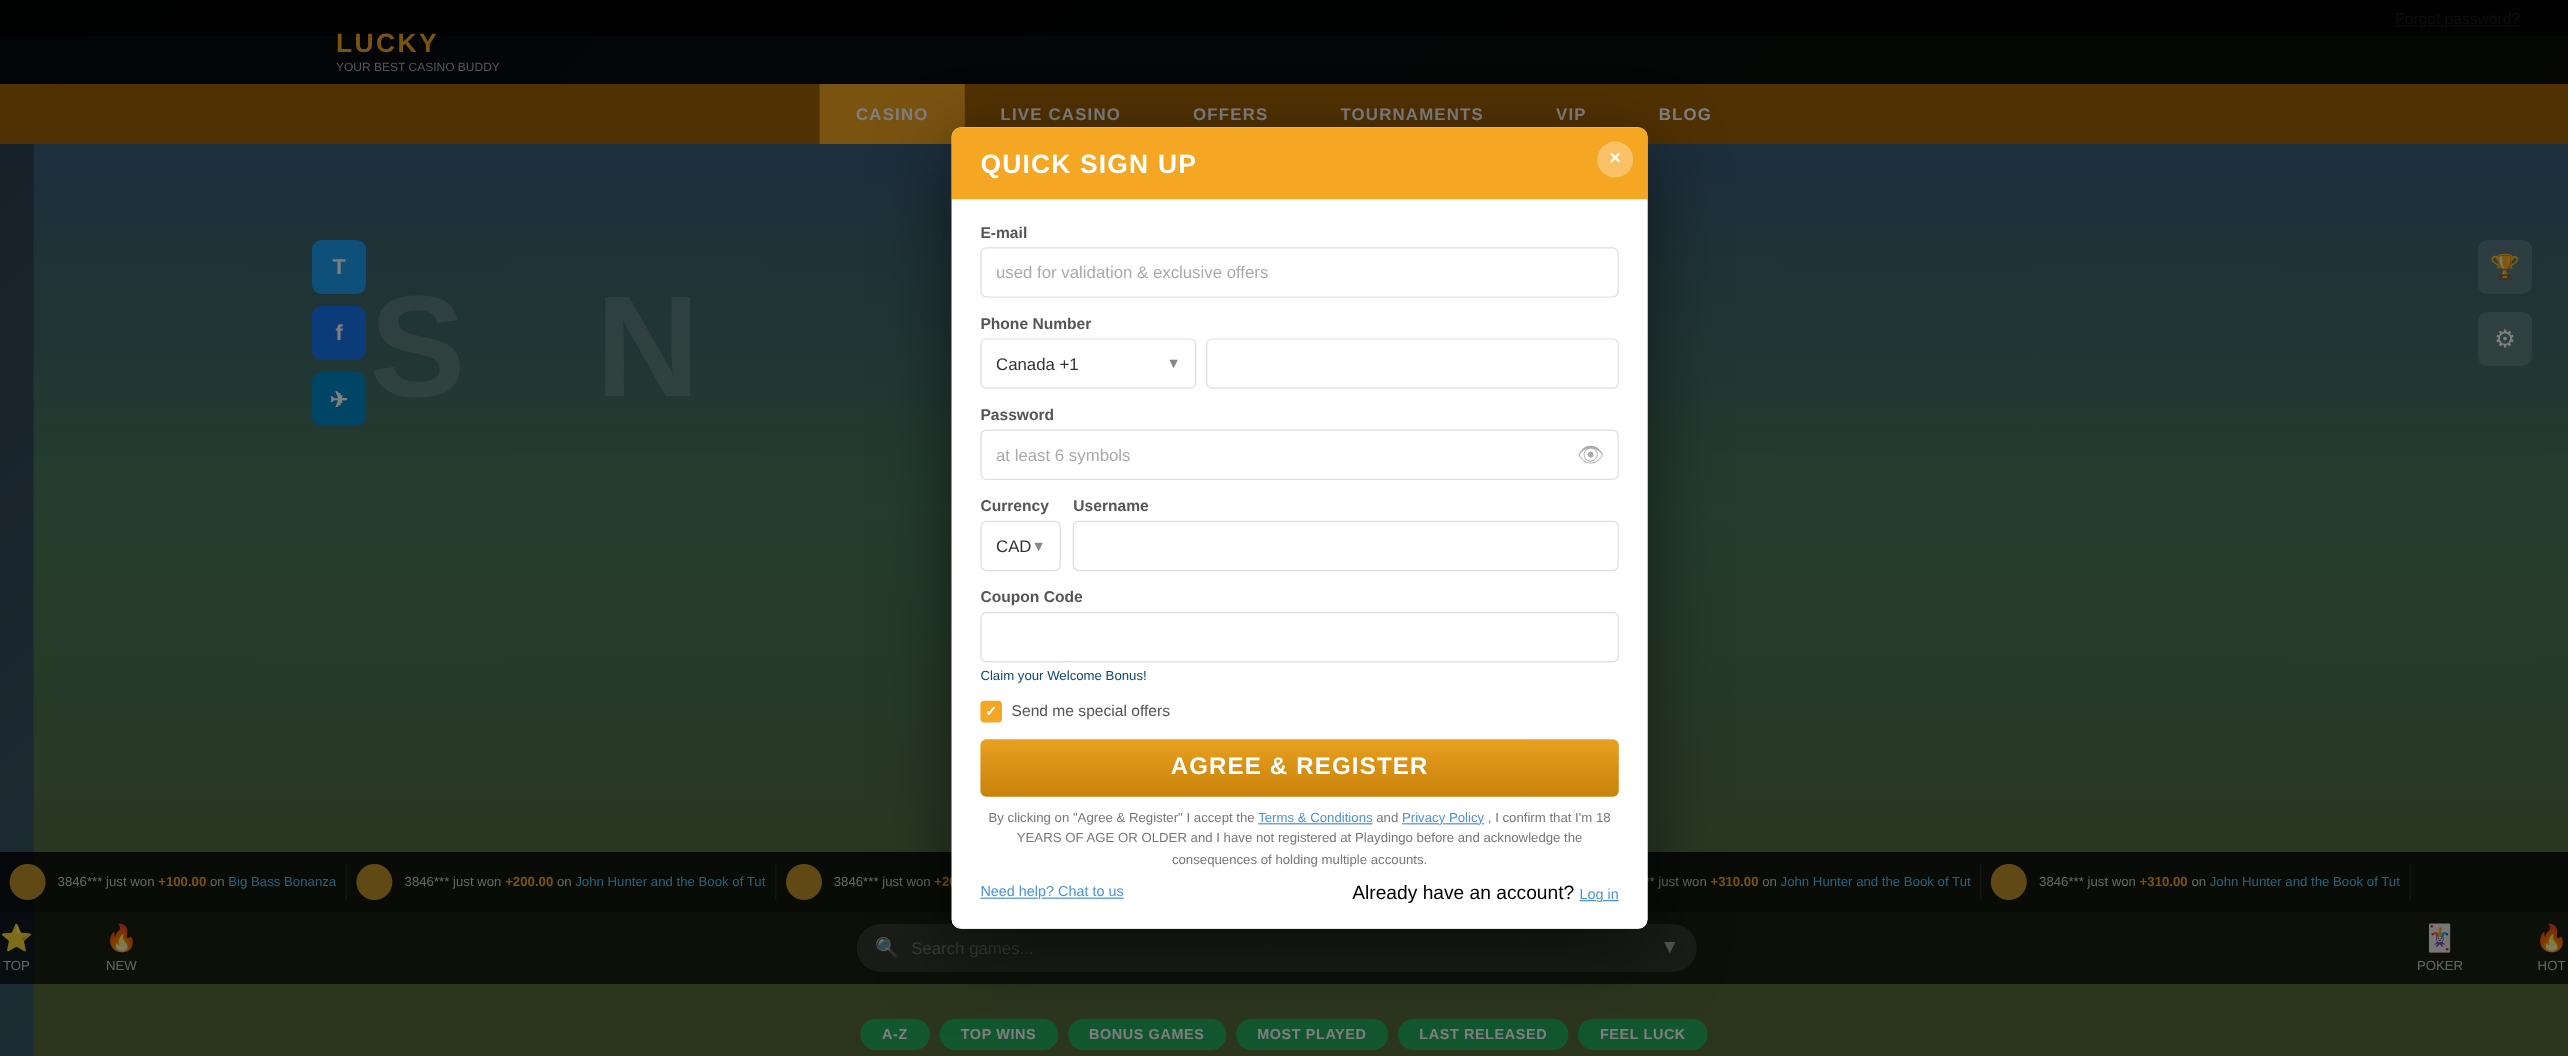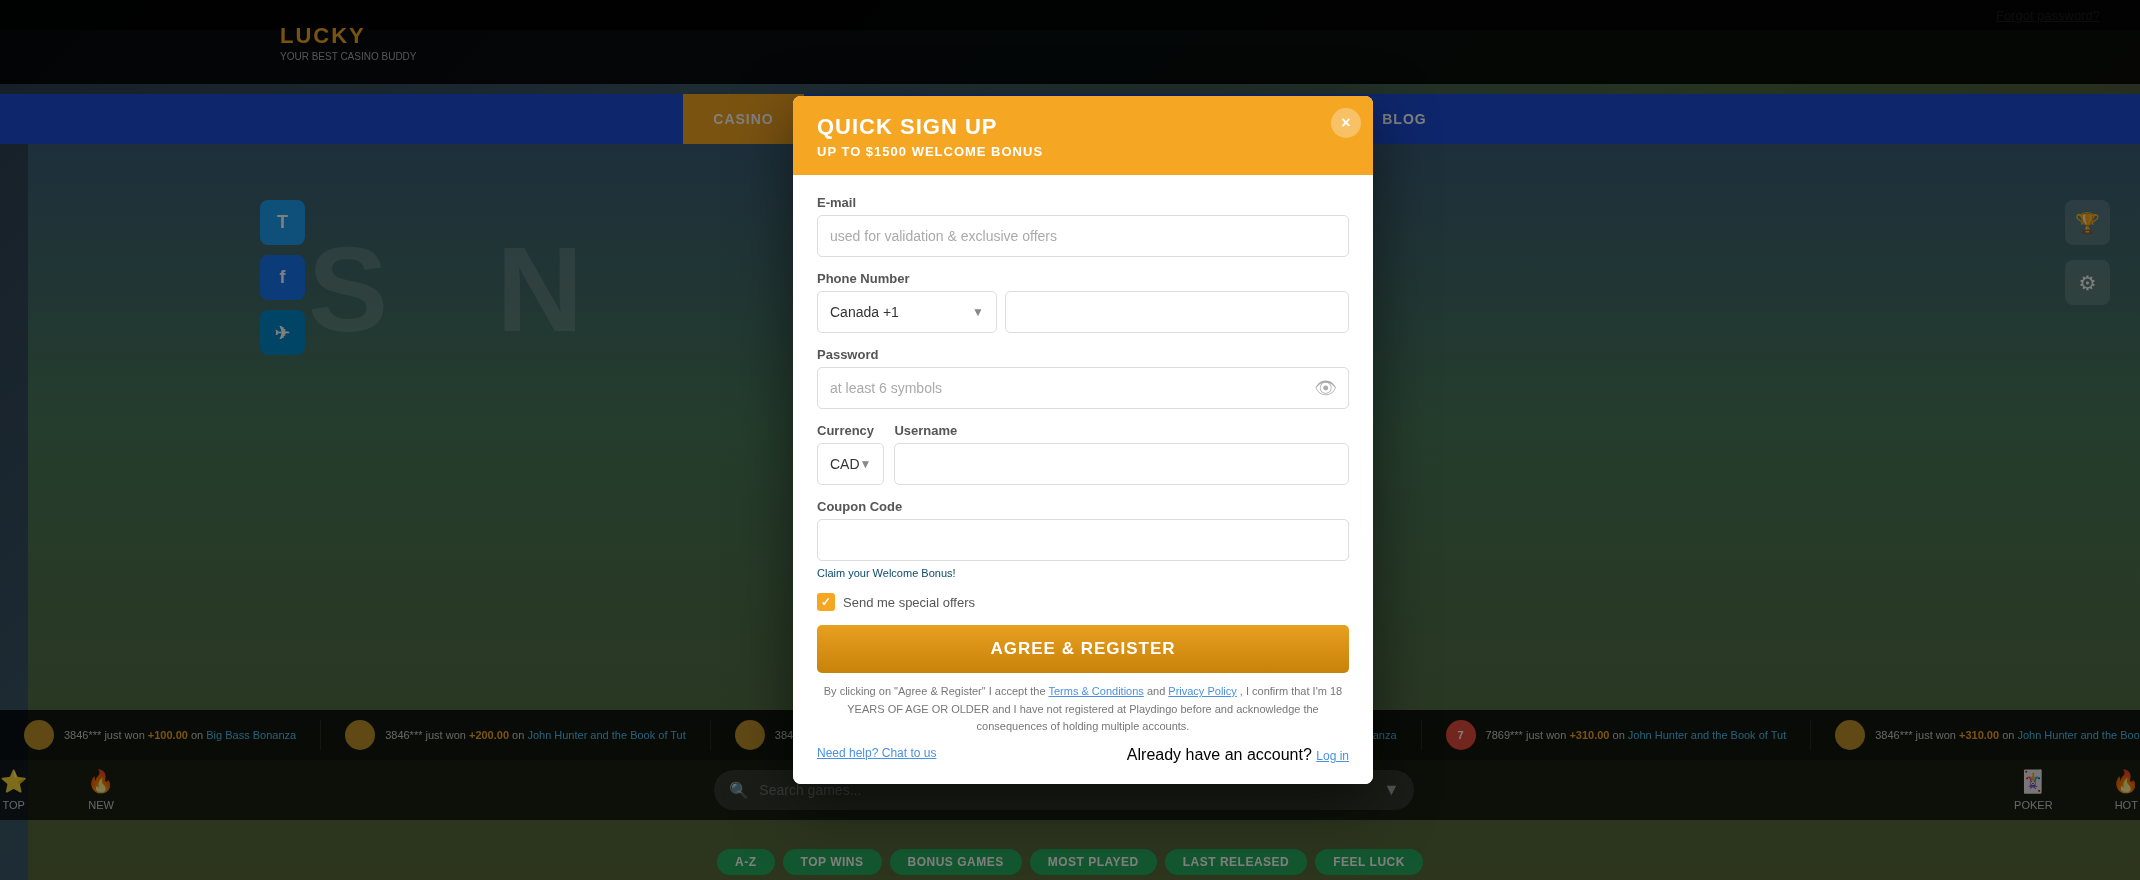--- a/index.html
+++ b/index.html
@@ -69,27 +69,26 @@
       margin-top: 2px;
     }
 
     
     .nav-menu {
       position: absolute;
       top: 70px;
       left: 0;
       right: 0;
       height: 50px;
-      background: #1d4ed8;
+      background: #a16207;
       display: flex;
       align-items: center;
       justify-content: center;
       gap: 0;
       z-index: 10;
-      margin-top: 24px;
     }
 
     .nav-item {
       color: #fff;
       font-size: 14px;
       font-weight: 700;
       padding: 0 30px;
       height: 50px;
       display: flex;
       align-items: center;
@@ -190,21 +189,21 @@
       align-items: center;
       gap: 0;
       z-index: 15;
       overflow: hidden;
     }
 
     .ticker-item {
       display: flex;
       align-items: center;
       gap: 10px;
-      padding: 0 24px;
+      padding: 0 8px;
       border-right: 1px solid rgba(255,255,255,0.1);
       flex-shrink: 0;
     }
 
     .ticker-avatar {
       width: 30px;
       height: 30px;
       border-radius: 50%;
       background: #555;
       flex-shrink: 0;
@@ -469,21 +468,21 @@
       color: #555;
     }
 
     .register-btn {
       width: 100%;
       height: 48px;
       background: linear-gradient(180deg, #e8a020 0%, #c8820a 100%);
       border: none;
       border-radius: 5px;
       color: #fff;
-      font-size: 17px;
+      font-size: 20px;
       font-weight: 900;
       letter-spacing: 1px;
       cursor: pointer;
       text-transform: uppercase;
       margin-top: 6px;
     }
 
     .terms-text {
       text-align: center;
       font-size: 11px;
@@ -643,21 +642,20 @@
   <button class="filter-btn">LAST RELEASED</button>
   <button class="filter-btn">FEEL LUCK</button>
 </div>
 
 <div class="modal-backdrop">
 
   <div class="modal">
 
     <div class="modal-header">
       <div class="modal-title">QUICK SIGN UP</div>
-      <div class="modal-subtitle">UP TO $1500 WELCOME BONUS</div>
       <button class="modal-close">×</button>
     </div>
 
     <div class="modal-body">
       
       <div class="form-group">
         <label class="form-label">E-mail</label>
         <input type="email" class="form-input" placeholder="used for validation &amp; exclusive offers" style="">
       </div>
 

